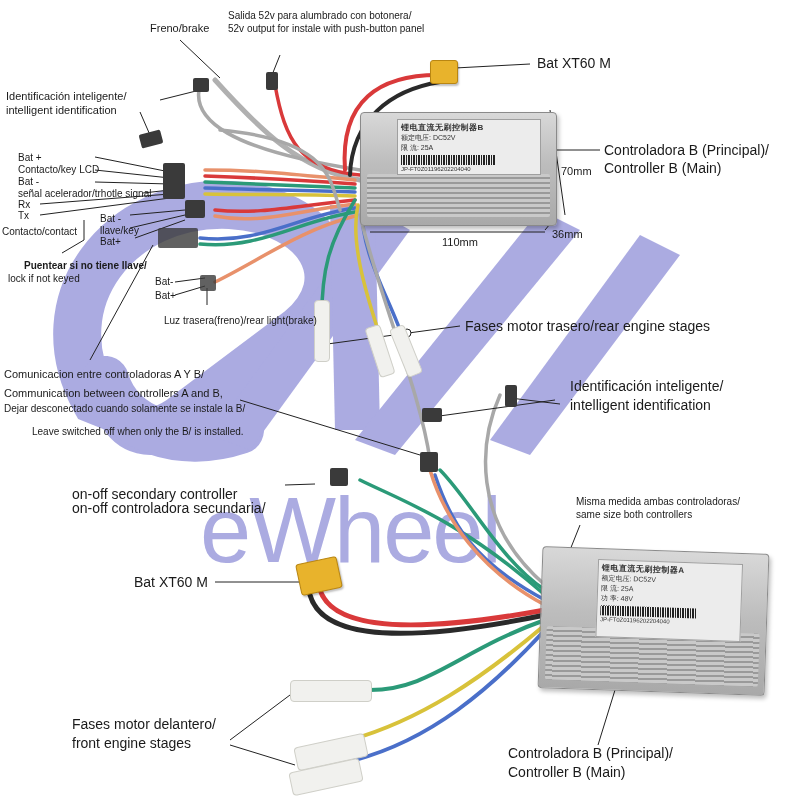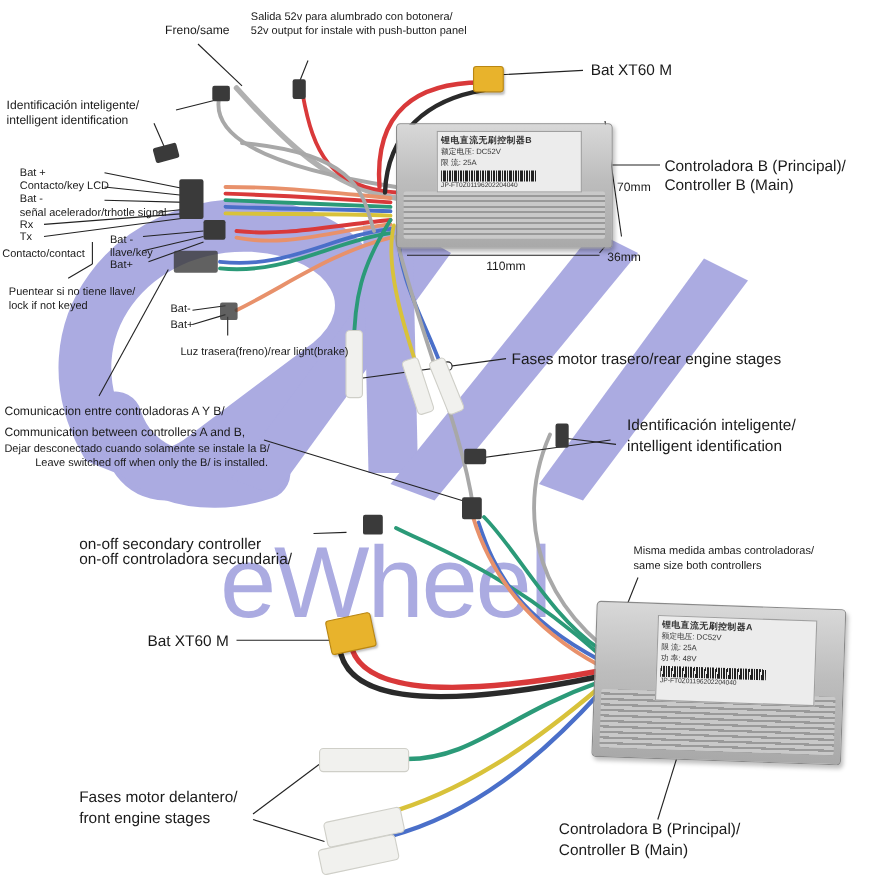--- a/index.html
+++ b/index.html
@@ -135,76 +135,76 @@
   <div class="connector" style="left:505px;top:385px;width:12px;height:22px;"></div>
   <div class="connector" style="left:420px;top:452px;width:18px;height:20px;"></div>
   <div class="connector" style="left:330px;top:468px;width:18px;height:18px;"></div>
   <div class="xt60" style="left:298px;top:560px;width:40px;height:30px;transform:rotate(-12deg);"></div>
   <div class="sleeve" style="left:290px;top:680px;width:80px;height:20px;"></div>
   <div class="sleeve" style="left:295px;top:740px;width:70px;height:22px;transform:rotate(-12deg);"></div>
   <div class="sleeve" style="left:290px;top:765px;width:70px;height:22px;transform:rotate(-12deg);"></div>
 
   <div class="ctrl" style="left:360px;top:112px;width:195px;height:112px;">
     <div class="fins"></div>
-    <div class="plate" style="left:36px;top:6px;width:132px;height:56px;">
+    <div class="plate" style="left:36px;top:6px;width:144px;height:56px;">
       <div class="ptitle">锂电直流无刷控制器B</div>
       <div>额定电压: DC52V</div>
       <div>限  流: 25A</div>
       <div class="barcode"></div>
       <div class="serial">JP-FT0Z01196202204040</div>
     </div>
   </div>
 
   <div class="ctrl" style="left:540px;top:550px;width:225px;height:140px;transform:rotate(2deg);">
     <div class="fins"></div>
     <div class="plate" style="left:55px;top:10px;width:145px;height:78px;">
       <div class="ptitle">锂电直流无刷控制器A</div>
       <div>额定电压: DC52V</div>
       <div>限  流: 25A</div>
       <div>功  率: 48V</div>
       <div class="barcode"></div>
       <div class="serial">JP-FT0Z01196202204040</div>
     </div>
   </div>
 
-  <div class="lbl med" style="left:150px;top:22px;">Freno/same</div>
+  <div class="lbl med" style="left:150px;top:22px;">Freno/brake</div>
   <div class="lbl small" style="left:228px;top:10px;">Salida 52v para alumbrado con botonera/</div>
   <div class="lbl small" style="left:228px;top:23px;">52v output for instale with push-button panel</div>
   <div class="lbl med" style="left:6px;top:90px;">Identificación inteligente/</div>
   <div class="lbl med" style="left:6px;top:104px;">intelligent identification</div>
 
   <div class="lbl small" style="left:18px;top:152px;">Bat +</div>
   <div class="lbl small" style="left:18px;top:164px;">Contacto/key LCD</div>
   <div class="lbl small" style="left:18px;top:176px;">Bat -</div>
   <div class="lbl small" style="left:18px;top:188px;">señal acelerador/trhotle signal</div>
   <div class="lbl small" style="left:18px;top:199px;">Rx</div>
   <div class="lbl small" style="left:18px;top:210px;">Tx</div>
   <div class="lbl small" style="left:100px;top:213px;">Bat -</div>
   <div class="lbl small" style="left:100px;top:225px;">llave/key</div>
   <div class="lbl small" style="left:100px;top:236px;">Bat+</div>
   <div class="lbl small" style="left:2px;top:226px;">Contacto/contact</div>
-  <div class="lbl small" style="left:8px;top:260px;">Puentear si no tiene  llave/</div>
+  <div class="lbl small" style="left:24px;top:260px;font-weight:bold;">Puentear si no tiene  llave/</div>
   <div class="lbl small" style="left:8px;top:273px;">lock if not keyed</div>
   <div class="lbl small" style="left:155px;top:276px;">Bat-</div>
   <div class="lbl small" style="left:155px;top:290px;">Bat+</div>
   <div class="lbl small" style="left:135px;top:315px;padding-left:29px;">Luz trasera(freno)/rear light(brake)</div>
 
   <div class="lbl big" style="left:537px;top:55px;">Bat XT60 M</div>
   <div class="lbl big" style="left:604px;top:142px;">Controladora B (Principal)/</div>
   <div class="lbl big" style="left:604px;top:160px;">Controller B (Main)</div>
   <div class="lbl med" style="left:561px;top:165px;">70mm</div>
   <div class="lbl med" style="left:442px;top:236px;">110mm</div>
   <div class="lbl med" style="left:552px;top:228px;">36mm</div>
 
   <div class="lbl big" style="left:465px;top:318px;text-align:center;">Fases motor trasero/rear engine stages</div>
 
   <div class="lbl med" style="left:4px;top:368px;">Comunicacion entre controladoras A Y B/</div>
   <div class="lbl med" style="left:4px;top:387px;">Communication between controllers A and B,</div>
   <div class="lbl small" style="left:4px;top:403px;">Dejar desconectado cuando solamente se instale la B/</div>
-  <div class="lbl small" style="left:4px;top:416px;padding-left:28px;">Leave switched off when only the B/ is installed.</div>
+  <div class="lbl small" style="left:4px;top:426px;padding-left:28px;">Leave switched off when only the B/ is installed.</div>
 
   <div class="lbl big" style="left:570px;top:378px;">Identificación inteligente/</div>
   <div class="lbl big" style="left:570px;top:397px;">intelligent identification</div>
 
   <div class="lbl big" style="left:72px;top:468px;margin-top:32px;">on-off controladora secundaria/</div>
   <div class="lbl big" style="left:72px;top:486px;">on-off secondary controller</div>
   <div class="lbl big" style="left:134px;top:574px;">Bat XT60 M</div>
   <div class="lbl small" style="left:576px;top:496px;">Misma medida ambas controladoras/</div>
   <div class="lbl small" style="left:576px;top:509px;">same size both controllers</div>
   <div class="lbl big" style="left:72px;top:716px;">Fases motor delantero/</div>

